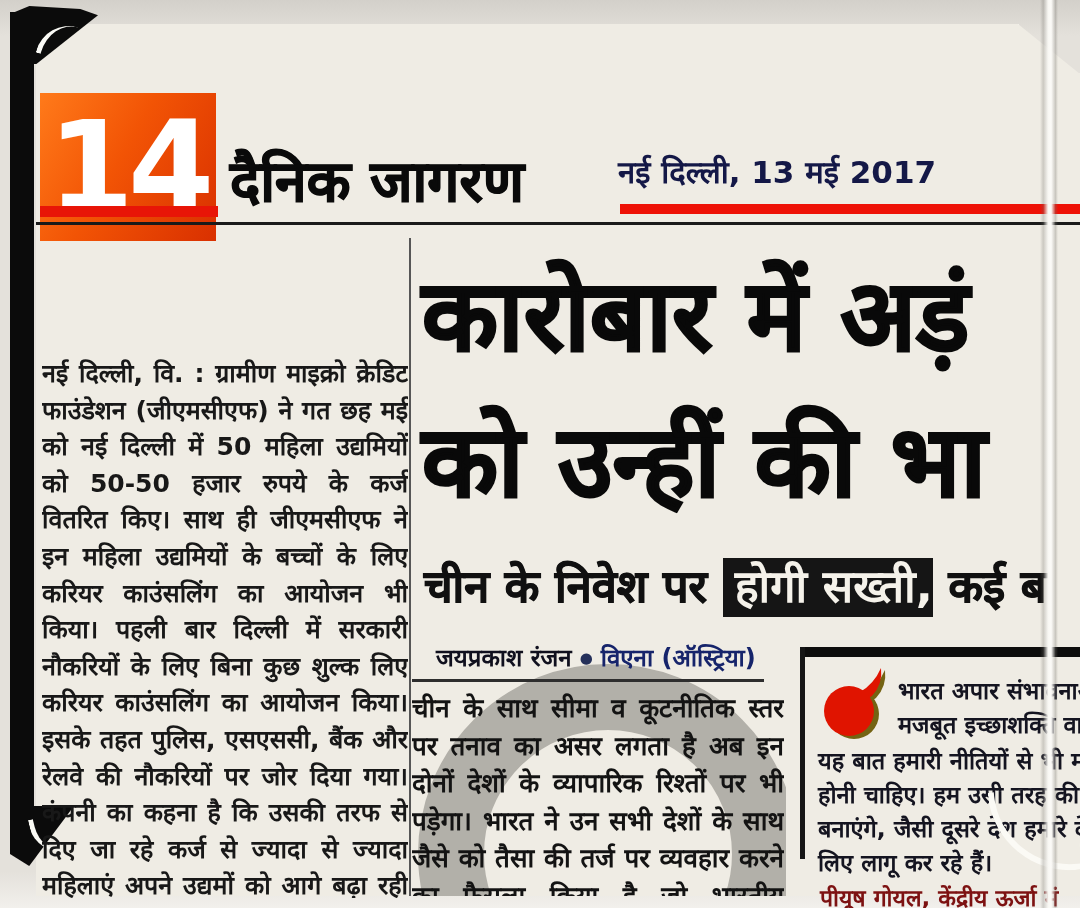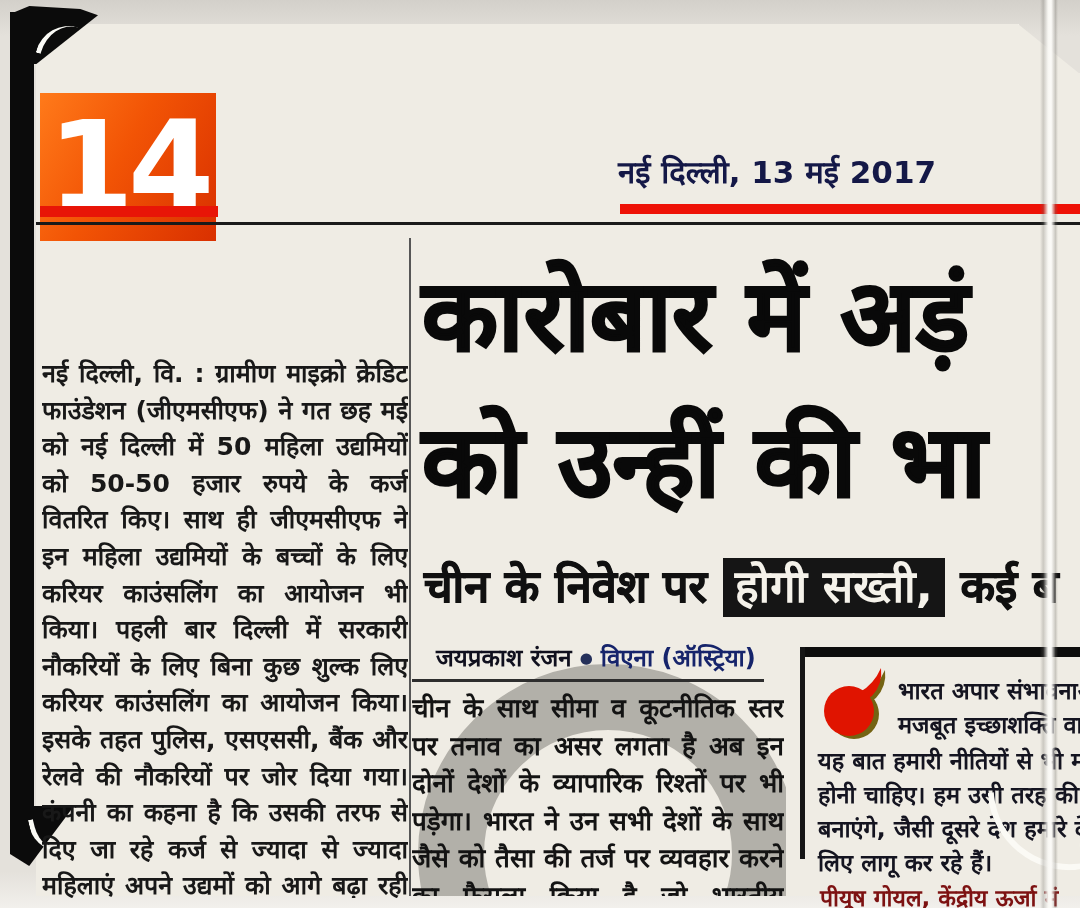--- a/index.html
+++ b/index.html
@@ -46,21 +46,21 @@
                text-align:justify; z-index:8; }
   #col-rule { position:absolute; left:409px; top:238px; width:2px; height:658px; background:#565656; z-index:8; }
 
   
   .main-hl { position:absolute; left:422px; font-size:99px; line-height:135px; font-weight:900; color:#090909;
              white-space:nowrap; z-index:8; -webkit-text-stroke:2px #090909; }
   #main-hl-1 { top:248px; }
   #main-hl-2 { top:394px; }
   #subhead { position:absolute; left:424px; top:552px; font-size:45px; line-height:70px; font-weight:800;
              color:#101010; white-space:nowrap; z-index:8; -webkit-text-stroke:0.8px #101010; }
-  #subhead .hl { background:#151515; color:#f5f2ea; padding:2px 12px 4px 12px; -webkit-text-stroke:0; }
+  #subhead .hl { background:#151515; color:#f5f2ea; padding:2px 0 4px 12px; -webkit-text-stroke:0; }
   #byline { position:absolute; left:412px; top:640px; font-size:24px; font-weight:700; color:#10101e;
             white-space:nowrap; z-index:8;margin-left:24px; }
   #byline .dot { color:#25305a; font-size:15px; vertical-align:3px; padding:0 8px; }
   #byline .loc { color:#16246b; }
   #byline-rule { position:absolute; left:412px; top:679px; width:352px; height:3px; background:#2e2e2e; z-index:8; }
 
   #watermark-clip { position:absolute; left:410px; top:640px; width:376px; height:256px; overflow:hidden; z-index:3; }
   #watermark-ring { position:absolute; left:8px; top:24px; width:380px; height:380px; border-radius:50%;
                     border:66px solid rgba(118,115,110,0.5); }
   #china-body { position:absolute; left:412px; top:690px; width:372px; height:206px; overflow:hidden;
@@ -94,20 +94,21 @@
   <div class="frame-bar"></div>
   <div class="frame-top-curl"></div>
   <div class="frame-top-white"></div>
   <div class="frame-bot-curl"></div>
   <div class="frame-bot-white"></div>
 
   <div id="num-box">
     <span>14</span>
   </div>
   <div id="num-underline"></div>
+  <div id="masthead">दैनिक जागरण</div>
   <div id="dateline">नई दिल्ली, 13 मई 2017</div>
   <div id="date-underline"></div>
   <div id="top-rule"></div>
 
   <div id="left-body">नई दिल्ली, वि. : ग्रामीण माइक्रो क्रेडिट फाउंडेशन (जीएमसीएफ) ने गत छह मई को नई दिल्ली में 50 महिला उद्यमियों को 50-50 हजार रुपये के कर्ज वितरित किए। साथ ही जीएमसीएफ ने इन महिला उद्यमियों के बच्चों के लिए करियर काउंसलिंग का आयोजन भी किया। पहली बार दिल्ली में सरकारी नौकरियों के लिए बिना कुछ शुल्क लिए करियर काउंसलिंग का आयोजन किया। इसके तहत पुलिस, एसएससी, बैंक और रेलवे की नौकरियों पर जोर दिया गया। कंपनी का कहना है कि उसकी तरफ से दिए जा रहे कर्ज से ज्यादा से ज्यादा महिलाएं अपने उद्यमों को आगे बढ़ा रही हैं।</div>
   <div id="col-rule"></div>
 
   <div id="main-hl-2" class="main-hl">को उन्हीं की भा</div>
   <div id="main-hl-1" class="main-hl">कारोबार में अड़ं</div>
 

